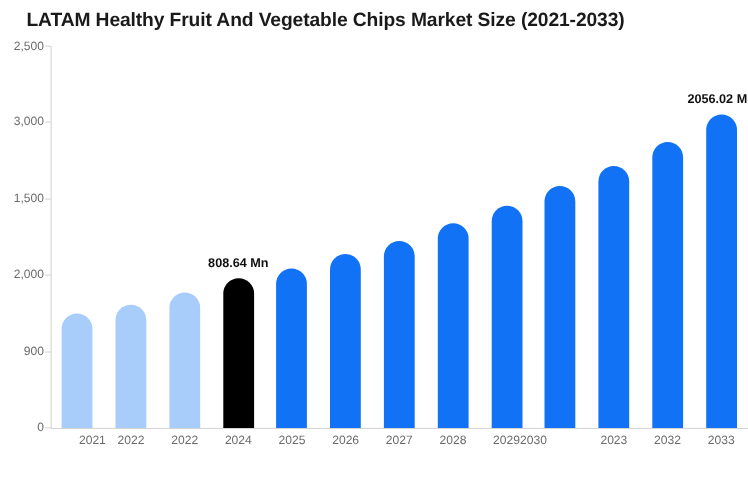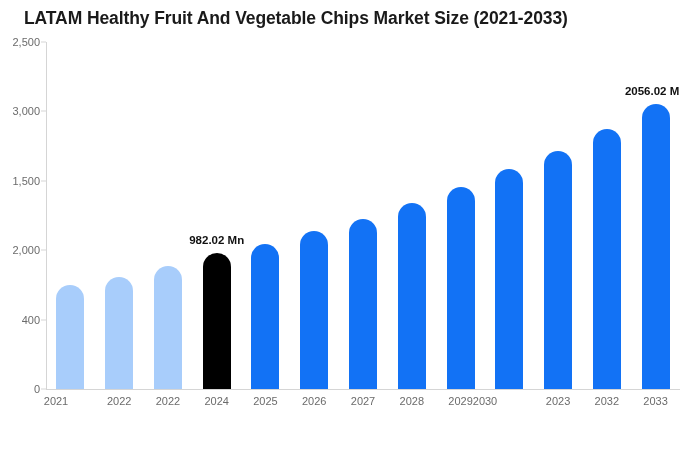--- a/index.html
+++ b/index.html
@@ -117,21 +117,21 @@
 <div id="chart-root">
 
   <div id="chart-title">LATAM Healthy Fruit And Vegetable Chips Market Size (2021-2033)</div>
 
   <div id="axis-left"></div>
   <div id="axis-bottom"></div>
 
   <div id="plot">
       <div class="ytick" style="top: 347px;">0</div>
       <div class="ytick-mark" style="top: 347px; left: -5px;"></div>
-      <div class="ytick" style="top: 277.6px;">400</div>
+      <div class="ytick" style="top: 277.6px;">900</div>
       <div class="ytick-mark" style="top: 277.6px; left: -5px;"></div>
       <div class="ytick" style="top: 208.2px;">2,000</div>
       <div class="ytick-mark" style="top: 208.2px; left: -5px;"></div>
       <div class="ytick" style="top: 138.8px;">1,500</div>
       <div class="ytick-mark" style="top: 138.8px; left: -5px;"></div>
       <div class="ytick" style="top: 69.4px;">3,000</div>
       <div class="ytick-mark" style="top: 69.4px; left: -5px;"></div>
       <div class="ytick" style="top: 0px;">2,500</div>
       <div class="ytick-mark" style="top: 0px; left: -5px;"></div>
       <div class="bar" style="left: 10.3846px; width: 28px; height: 103.822px; background: rgb(168, 205, 251);"></div>
@@ -140,26 +140,26 @@
       <div class="bar" style="left: 156.692px; width: 28px; height: 136.304px; background: rgb(0, 0, 0);"></div>
       <div class="bar" style="left: 205.462px; width: 28px; height: 144.768px; background: rgb(18, 114, 245);"></div>
       <div class="bar" style="left: 254.231px; width: 28px; height: 157.538px; background: rgb(18, 114, 245);"></div>
       <div class="bar" style="left: 303px; width: 28px; height: 170.446px; background: rgb(18, 114, 245);"></div>
       <div class="bar" style="left: 351.769px; width: 28px; height: 185.576px; background: rgb(18, 114, 245);"></div>
       <div class="bar" style="left: 400.538px; width: 28px; height: 201.954px; background: rgb(18, 114, 245);"></div>
       <div class="bar" style="left: 449.308px; width: 28px; height: 219.72px; background: rgb(18, 114, 245);"></div>
       <div class="bar" style="left: 498.077px; width: 28px; height: 237.626px; background: rgb(18, 114, 245);"></div>
       <div class="bar" style="left: 546.846px; width: 28px; height: 259.834px; background: rgb(18, 114, 245);"></div>
       <div class="bar" style="left: 595.615px; width: 28px; height: 285.376px; background: rgb(18, 114, 245);"></div>
-      <div class="bar-label" style="left: 170.692px; bottom: 143.304px;">982.02 Mn</div>
+      <div class="bar-label" style="left: 170.692px; bottom: 143.304px;">808.64 Mn</div>
       <div class="bar-label" style="left: 609.615px; bottom: 292.376px;">2056.02 Mn</div>
     </div>
 
 
-<div class="xtick" style="left: 56px;">2021</div>
+<div class="xtick" style="left: 84px;">2021</div>
     <div class="xtick" style="left: 119.154px;">2022</div>
     <div class="xtick" style="left: 167.923px;">2022</div>
     <div class="xtick" style="left: 216.692px;">2024</div>
     <div class="xtick" style="left: 265.462px;">2025</div>
     <div class="xtick" style="left: 314.231px;">2026</div>
     <div class="xtick" style="left: 363px;">2027</div>
     <div class="xtick" style="left: 411.769px; text-align: center;">2028</div>
     <div class="xtick" style="left: 460.538px;">2029</div>
     <div class="xtick" style="left: 485px;">2030</div>
     <div class="xtick" style="left: 558.077px;">2023</div>

